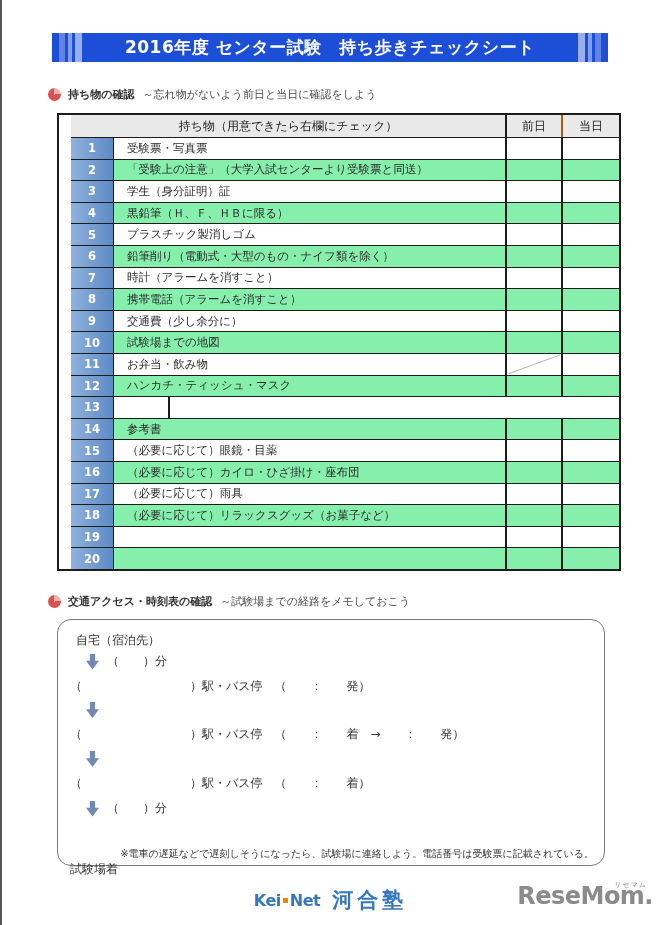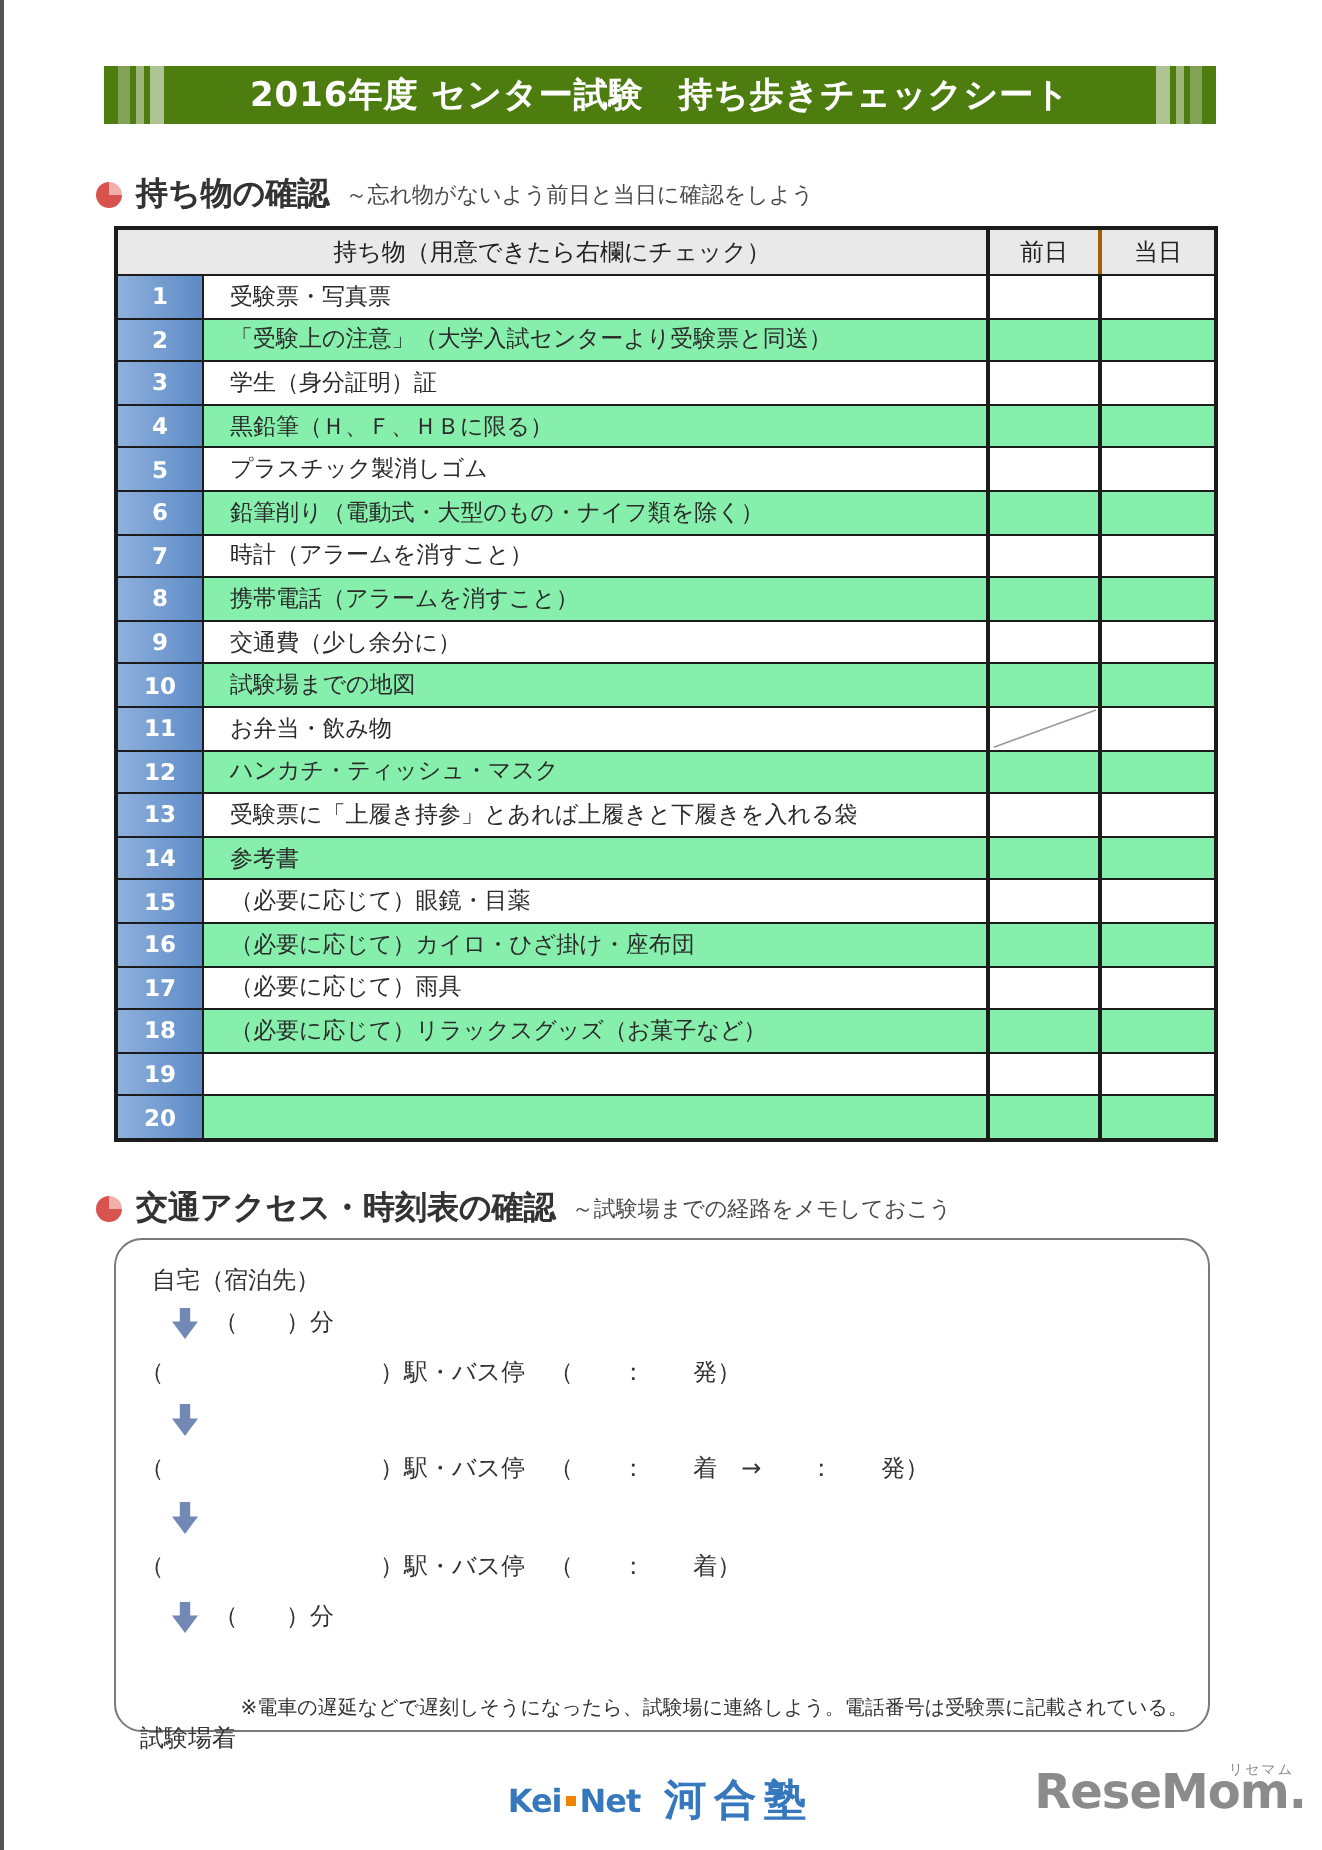--- a/index.html
+++ b/index.html
@@ -1,41 +1,41 @@
 <!DOCTYPE html>
 <html><head>
 <meta charset="utf-8">
 <style>
   html,body{margin:0;padding:0;background:#fff;}
   #page{position:relative;width:661px;height:925px;background:#ffffff;overflow:hidden;
         font-family:"DejaVu Sans",sans-serif;color:#2e2e2e;}
   #edge-strip{position:absolute;left:0;top:0;width:2px;height:100%;background:#555;}
 
   
-  #banner{position:absolute;left:52px;top:33px;width:556px;height:29px;background:#4d7c0f;
+  #banner{position:absolute;left:52px;top:33px;width:556px;height:29px;background:#1d4ed8;
           display:flex;align-items:center;justify-content:center;}
   #banner .title{color:#fff;font-weight:bold;font-size:17px;letter-spacing:.5px;white-space:pre;}
   .stripe{position:absolute;top:0;height:100%;}
   .s-l1{left:7px;width:6px;background:rgba(255,255,255,.30);}
   .s-l2{left:16px;width:4px;background:rgba(255,255,255,.45);}
   .s-l3{left:23px;width:7px;background:rgba(255,255,255,.55);}
   .s-r1{right:7px;width:6px;background:rgba(255,255,255,.30);}
   .s-r2{right:16px;width:4px;background:rgba(255,255,255,.45);}
   .s-r3{right:23px;width:7px;background:rgba(255,255,255,.55);}
 
   
   .sec-head{position:absolute;left:48px;display:flex;align-items:center;}
   #sec1{top:87px;} #sec2{top:594px;}
   .bullet{width:13px;height:13px;border-radius:50%;margin-right:7px;flex:0 0 auto;
           background:conic-gradient(from 0deg,#F2B0AB 0 25%,#D9534E 25% 100%);}
-  .sec-title{font-size:16px;font-weight:bold;color:#333;}
+  .sec-title{font-size:11px;font-weight:bold;color:#333;}
   .sec-sub{font-size:11px;color:#4a4a4a;margin-left:8px;}
 
   
-  #ctable{position:absolute;left:57px;top:113px;width:548px;border:2px solid #1c1c1c;}
+  #ctable{position:absolute;left:57px;top:113px;width:548px;border:2px solid #1c1c1c;padding-left:12px;}
   .trow{display:flex;height:21.6px;box-sizing:border-box;}
   .trow + .trow{border-top:1.5px solid #1c1c1c;}
   .cell{box-sizing:border-box;display:flex;align-items:center;font-size:11.5px;}
   .h-item{width:436px;justify-content:center;font-size:12px;color:#222;}
   .h-chk{width:56px;justify-content:center;font-size:12px;color:#222;}
   #ctable .head{background:#e9e9e9;height:22px;}
   .c-no{width:43px;justify-content:center;color:#fff;font-weight:bold;
         background:linear-gradient(to right,#8FB1DC,#5D8AC6);border-right:1.5px solid #1c1c1c;}
   .c-item{width:393px;padding-left:13px;color:#2b2b2b;border-right:2px solid #1c1c1c;}
   .c-db,.c-dy{width:56px;position:relative;}
@@ -164,21 +164,20 @@
       <div class="cell c-dy"></div>
     </div>
     <div class="trow alt">
       <div class="cell c-no">12</div>
       <div class="cell c-item">ハンカチ・ティッシュ・マスク</div>
       <div class="cell c-db"></div>
       <div class="cell c-dy"></div>
     </div>
     <div class="trow">
       <div class="cell c-no">13</div>
-      <div class="cell c-item">受験票に「上履き持参」とあれば上履きと下履きを入れる袋</div>
       <div class="cell c-db"></div>
       <div class="cell c-dy"></div>
     </div>
     <div class="trow alt">
       <div class="cell c-no">14</div>
       <div class="cell c-item">参考書</div>
       <div class="cell c-db"></div>
       <div class="cell c-dy"></div>
     </div>
     <div class="trow">

